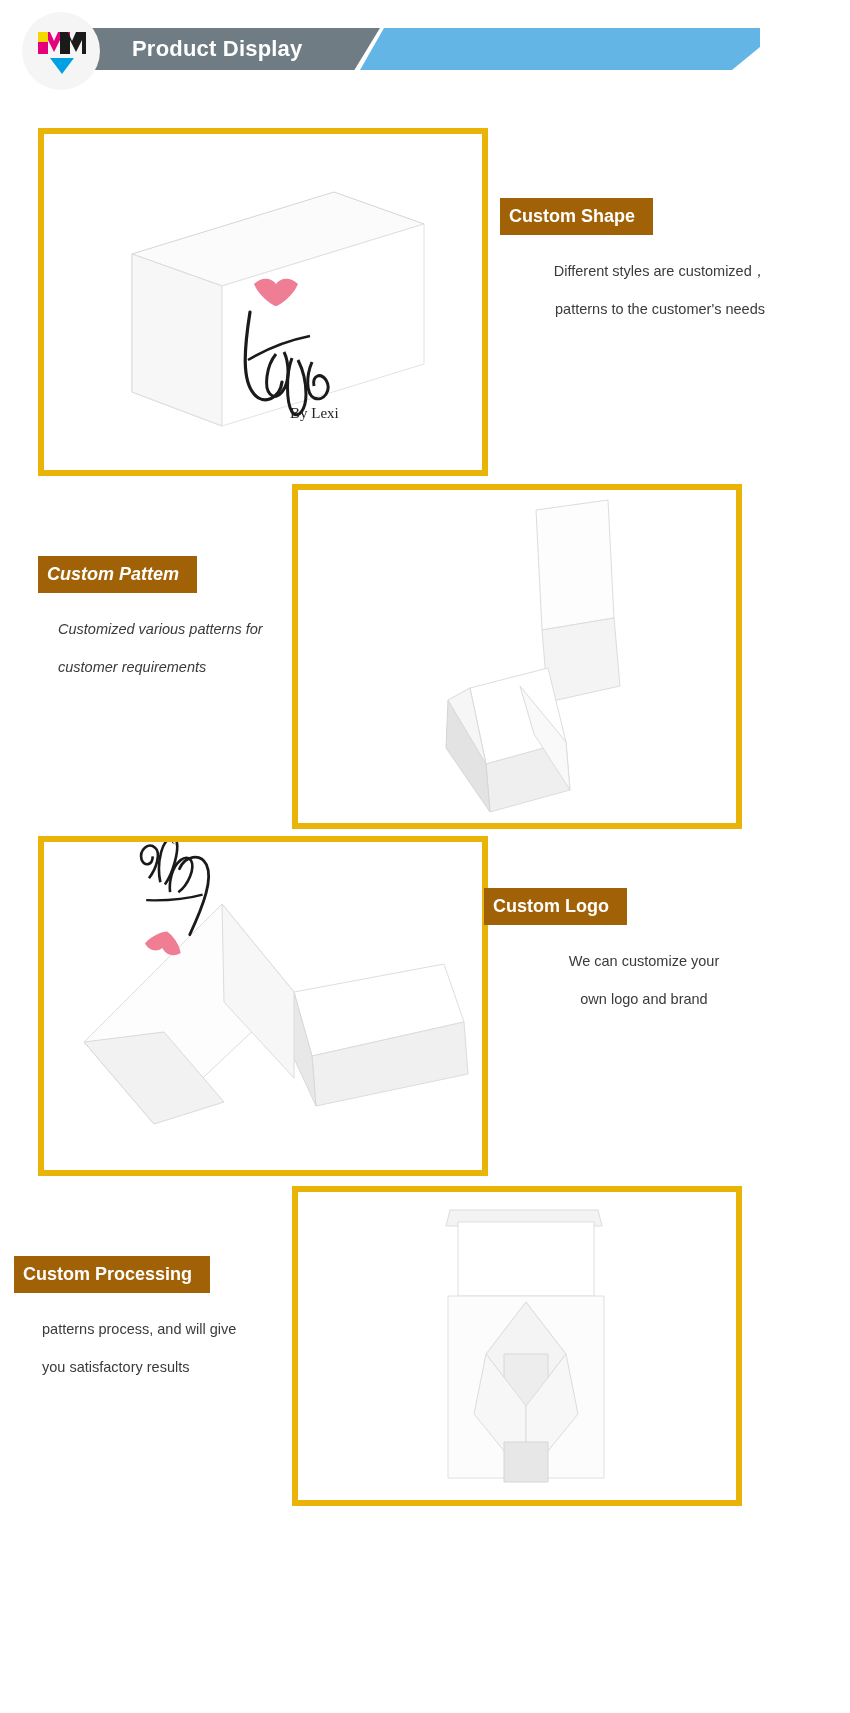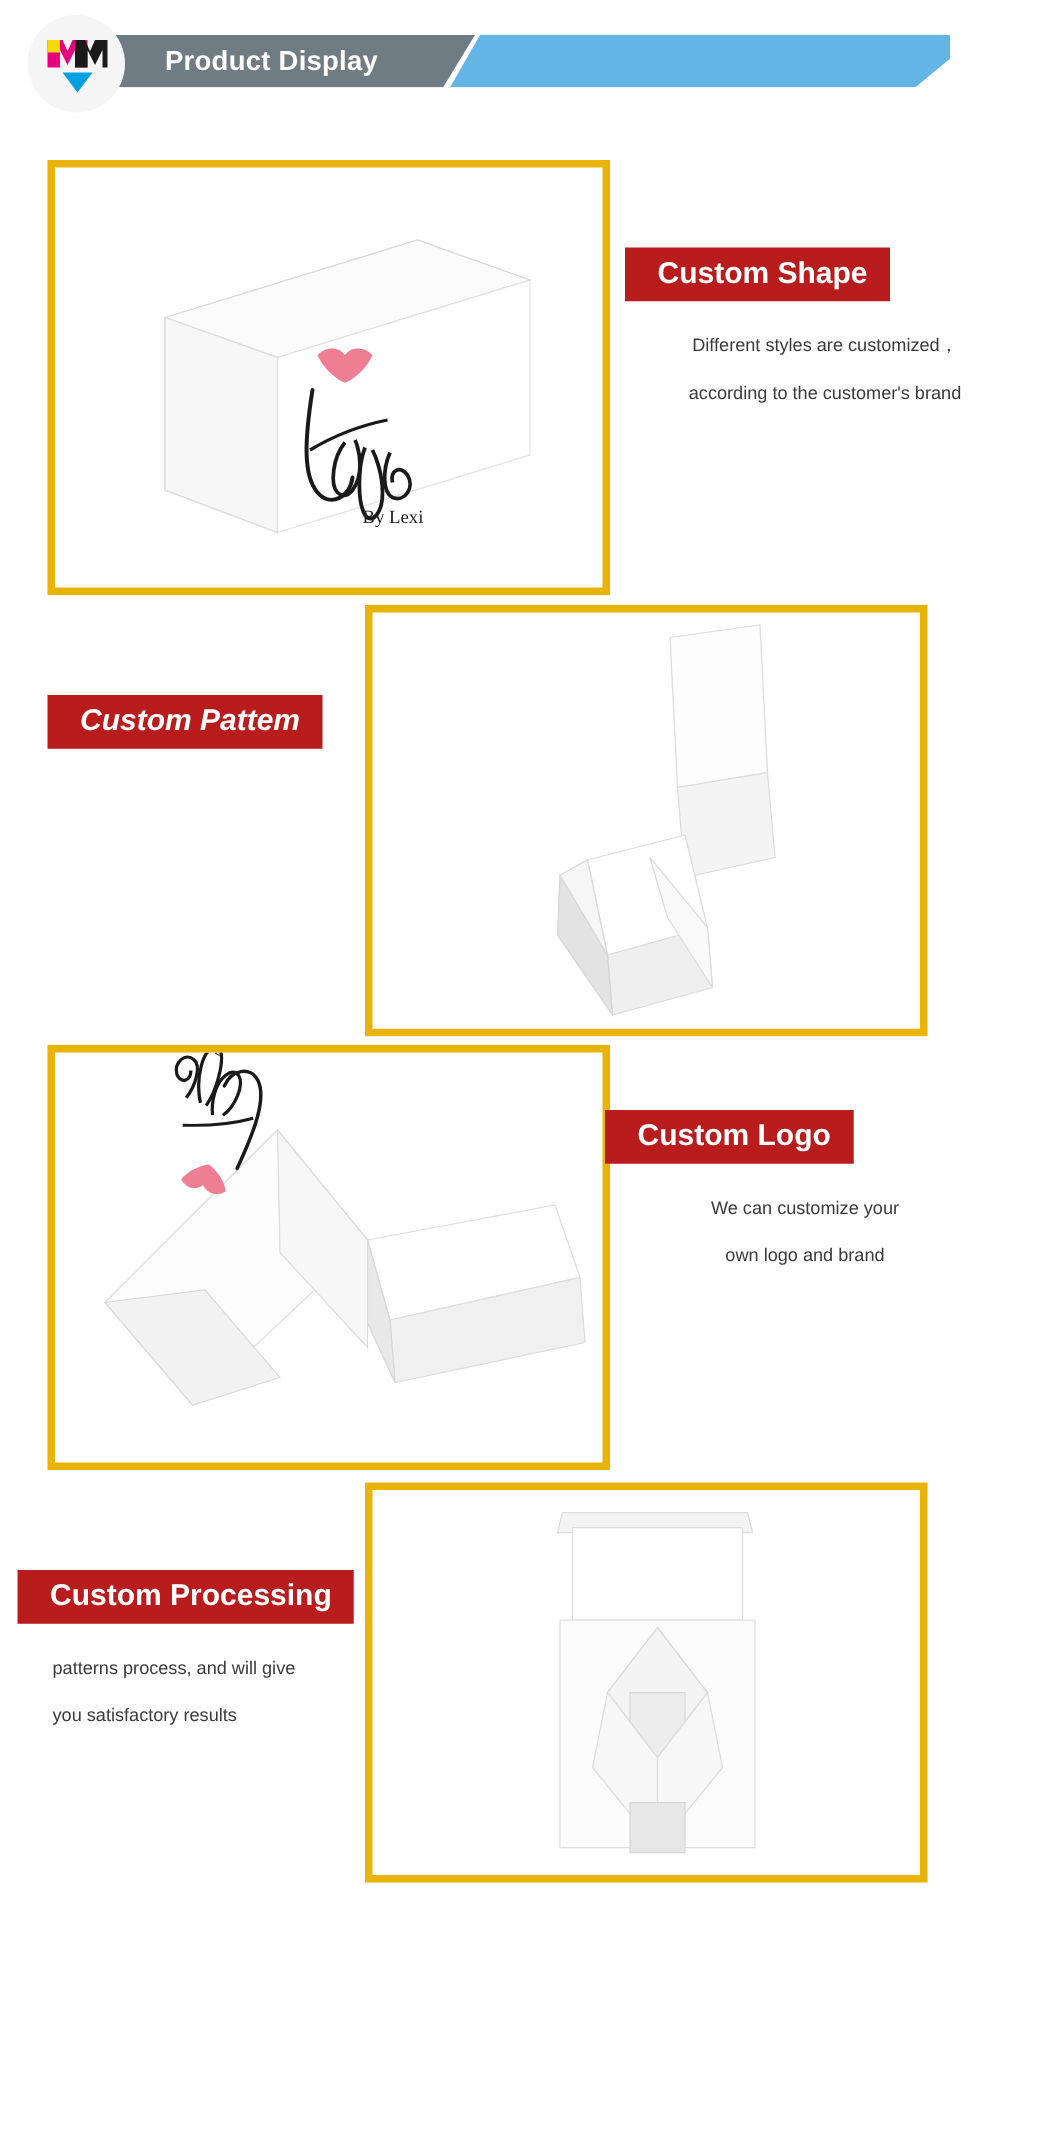--- a/index.html
+++ b/index.html
@@ -76,25 +76,25 @@
     position: absolute;
     border: 6px solid #eab308;
     background: #ffffff;
     overflow: hidden;
   }
   .text-col {
     position: absolute;
   }
   .label {
     display: inline-block;
-    background: #b91c1c;
+    background: #a16207;
     color: #ffffff;
-    font-size: 24px;
+    font-size: 18px;
     font-weight: bold;
-    padding: 9px 18px 10px 26px;
+    padding: 9px 18px 10px 9px;
     line-height: 1;
     white-space: nowrap;
   }
   .desc {
     margin-top: 18px;
     color: #3a3a3a;
     font-size: 14.5px;
     line-height: 2.6;
   }
   .desc.center { text-align: center; }
@@ -150,41 +150,45 @@
 
         <path d="M14,-18 C22,-26 32,-24 36,-18 C40,-24 50,-26 58,-18 C52,-4 38,4 36,4 C34,4 20,-4 14,-18 Z" fill="#ef7e94"></path>
         <text x="50" y="116" font-family="Liberation Serif, serif" font-size="15" fill="#222">By Lexi</text>
       </g>
     </svg>
   </div>
   <div class="text-col" style="left:500px;top:70px;width:320px;">
     <div class="label">Custom Shape</div>
     <div class="desc center">
       <div>Different styles are customized，</div>
-      <div>according to the customer's brand</div>
+      <div>patterns to the customer's needs</div>
     </div>
   </div>
 </div>
 
 <div class="row" style="top:484px;height:348px;">
   <div class="photo" style="left:292px;top:0;width:450px;height:345px;">
     <svg width="448" height="343" viewBox="0 0 448 343" class="boxart">
 
       <polygon points="238,20 310,10 316,128 244,140" fill="#fdfdfd" stroke="#dcdcdc"></polygon>
       <polygon points="244,140 316,128 322,196 250,212" fill="#f4f4f4" stroke="#dcdcdc"></polygon>
 
       <polygon points="172,198 250,178 268,252 188,274" fill="#ffffff" stroke="#dddddd"></polygon>
       <polygon points="188,274 268,252 272,300 192,322" fill="#efefef" stroke="#dcdcdc"></polygon>
       <polygon points="150,210 188,274 192,322 148,258" fill="#e3e3e3" stroke="#d5d5d5"></polygon>
       <polygon points="150,210 172,198 188,274 " fill="#f6f6f6" stroke="#dadada"></polygon>
       <polygon points="222,196 268,252 272,300 236,244" fill="#f9f9f9" stroke="#dcdcdc"></polygon>
     </svg>
   </div>
   <div class="text-col" style="left:38px;top:72px;width:280px;font-style:italic;">
     <div class="label">Custom Pattem</div>
+    <div class="desc left" style="padding-left:20px;">
+      <div>Customized various patterns for</div>
+      <div>customer requirements</div>
+    </div>
   </div>
 </div>
 
 <div class="row" style="top:836px;height:340px;">
   <div class="photo" style="left:38px;top:0;width:450px;height:340px;">
     <svg width="448" height="338" viewBox="0 0 448 338" class="boxart">
 
       <polygon points="250,150 400,122 420,180 268,214" fill="#ffffff" stroke="#dedede"></polygon>
       <polygon points="268,214 420,180 424,232 272,264" fill="#f0f0f0" stroke="#dcdcdc"></polygon>
       <polygon points="250,150 268,214 272,264 248,212" fill="#e8e8e8" stroke="#d8d8d8"></polygon>

